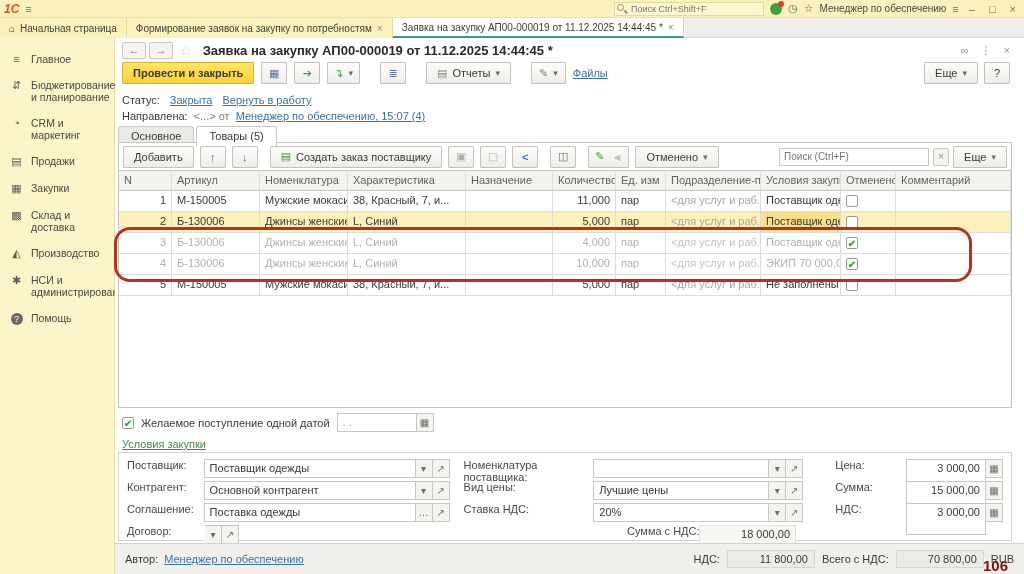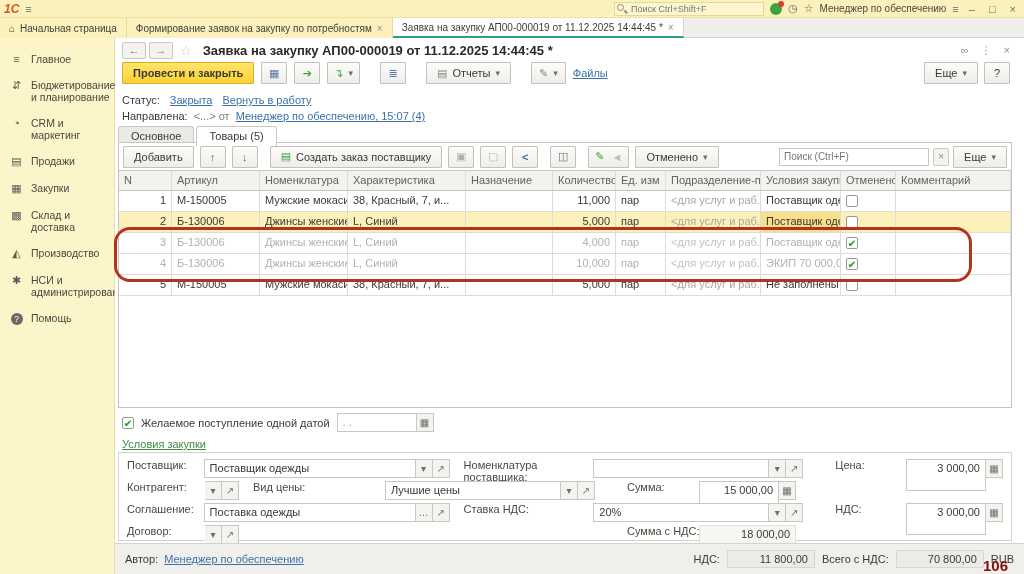--- a/index.html
+++ b/index.html
@@ -408,20 +408,21 @@
     </span>
     <span class="rlabel">Цена:</span>
     <span class="money">
       <span class="mval">3 000,00</span>
       <span class="minibtn">▦</span>
     </span>
   </div>
   <div class="frow">
     <span class="flabel">Контрагент:</span>
     <span class="fwrap">
+      <span class="finput">Основной контрагент</span>
       <span class="minibtn">▾</span>
       <span class="minibtn">↗</span>
     </span>
     <span class="mlabel">Вид цены:</span>
     <span class="fwrap">
       <span class="minput">Лучшие цены</span>
       <span class="minibtn">▾</span>
       <span class="minibtn">↗</span>
     </span>
     <span class="rlabel">Сумма:</span>

